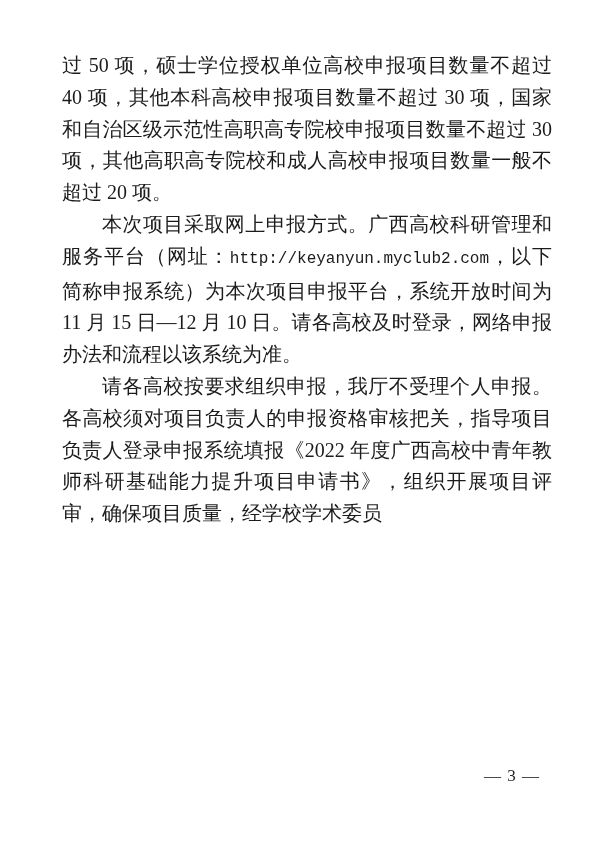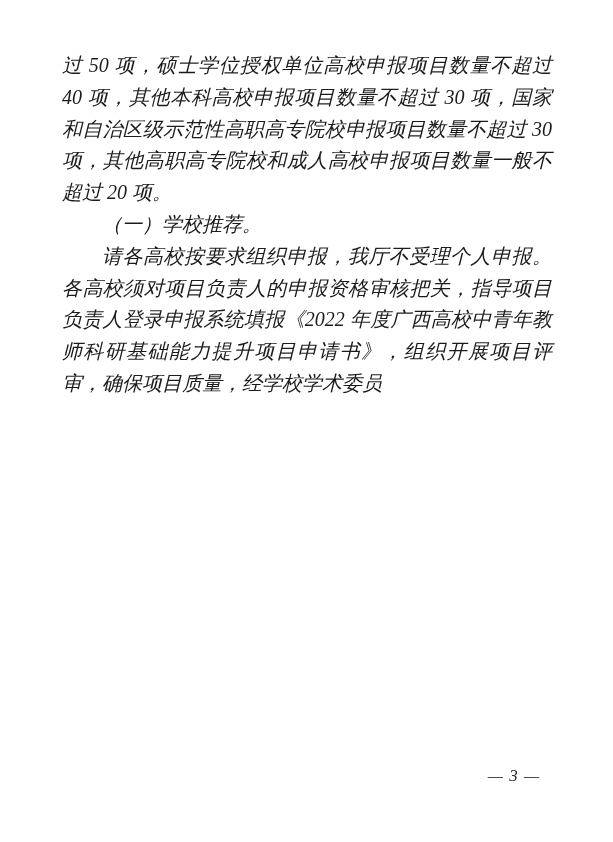--- a/index.html
+++ b/index.html
@@ -8,21 +8,20 @@
     width: 613px;
     height: 842px;
     background: #ffffff;
   }
   .page {
     position: relative;
     width: 613px;
     height: 842px;
     background: #ffffff;
     overflow: hidden;
-    font-style: italic;
   }
   .content {
     position: absolute;
     left: 62px;
     top: 50px;
     width: 490px;
     color: #1b1b1b;
     font-family: "Liberation Serif", "DejaVu Serif", serif;
     font-size: 20px;
     line-height: 31.8px;
@@ -56,17 +55,17 @@
     letter-spacing: 1px;
     white-space: pre;
   }
 </style>
 </head>
 <body>
 
 <div class="page">
   <div class="content">
     <p class="no-indent">过 50 项，硕士学位授权单位高校申报项目数量不超过 40 项，其他本科高校申报项目数量不超过 30 项，国家和自治区级示范性高职高专院校申报项目数量不超过 30 项，其他高职高专院校和成人高校申报项目数量一般不超过 20 项。</p>
-    <p>（一）学校推荐。</p>
+    <p><span>本次项目采取网上申报方式。广西高校科研管理和服务平台（网址：</span><span class="mono-url">http://keyanyun.myclub2.com</span><span>，以下简称申报系统）为本次项目申报平台，系统开放时间为 11 月 15 日—12 月 10 日。请各高校及时登录，网络申报办法和流程以该系统为准。</span></p>
     <p>请各高校按要求组织申报，我厅不受理个人申报。各高校须对项目负责人的申报资格审核把关，指导项目负责人登录申报系统填报《2022 年度广西高校中青年教师科研基础能力提升项目申请书》，组织开展项目评审，确保项目质量，经学校学术委员</p>
   </div>
   <div class="page-number">— 3 —</div>
 </div>
 
 </body></html>

